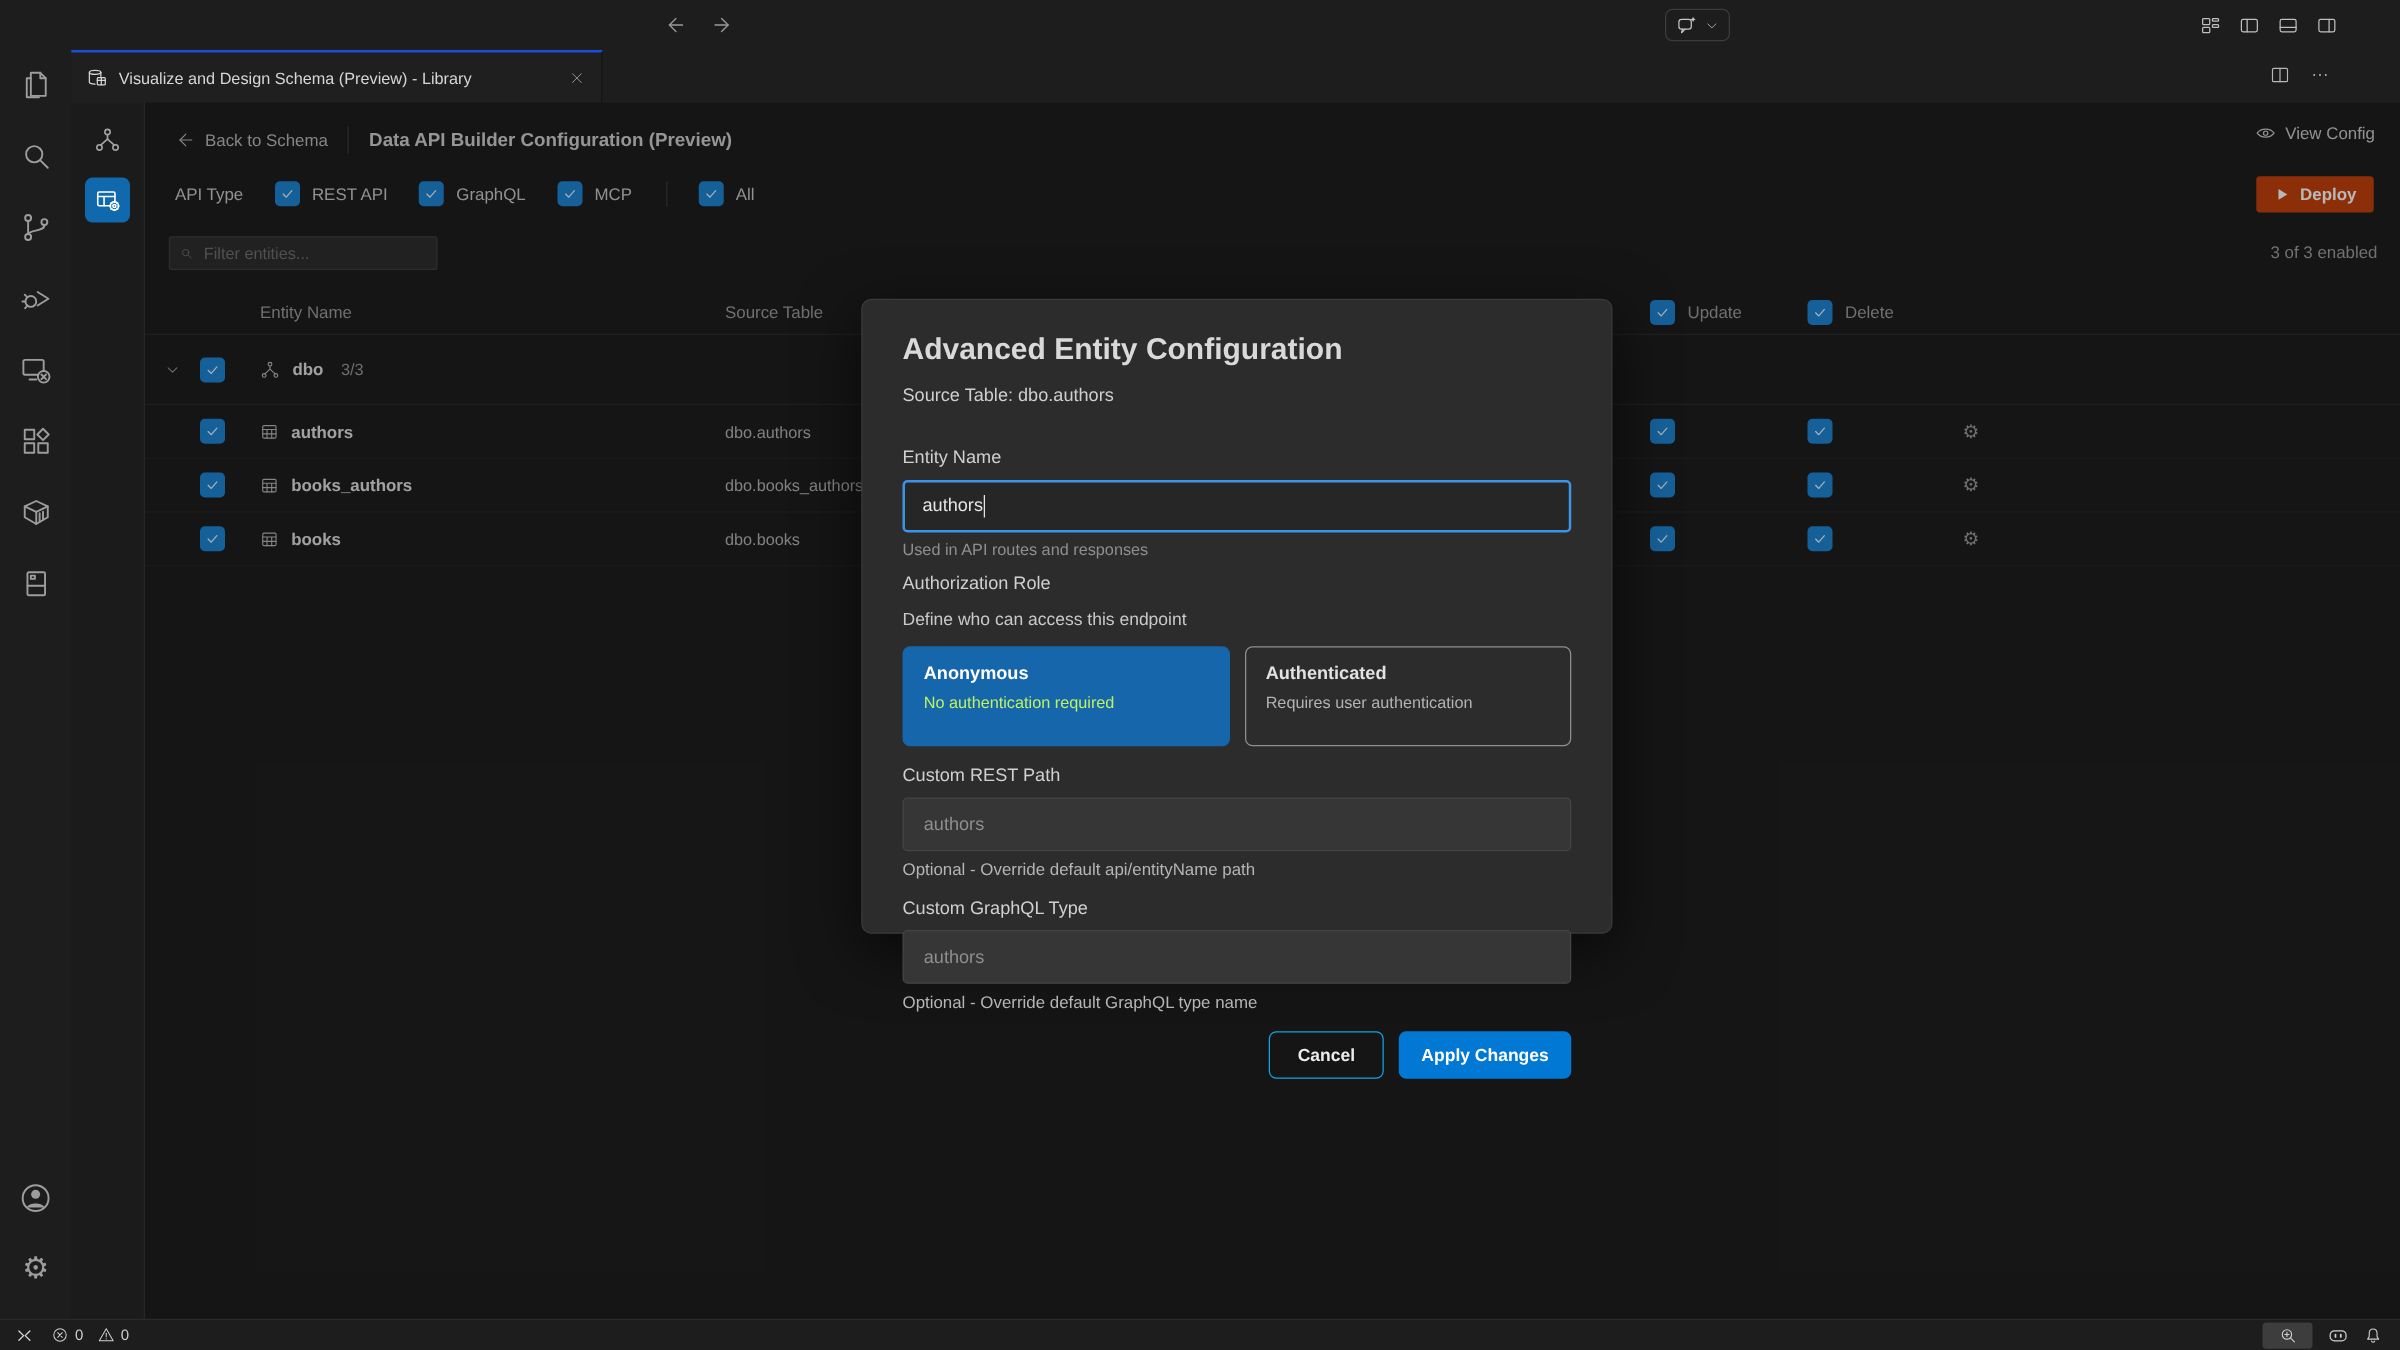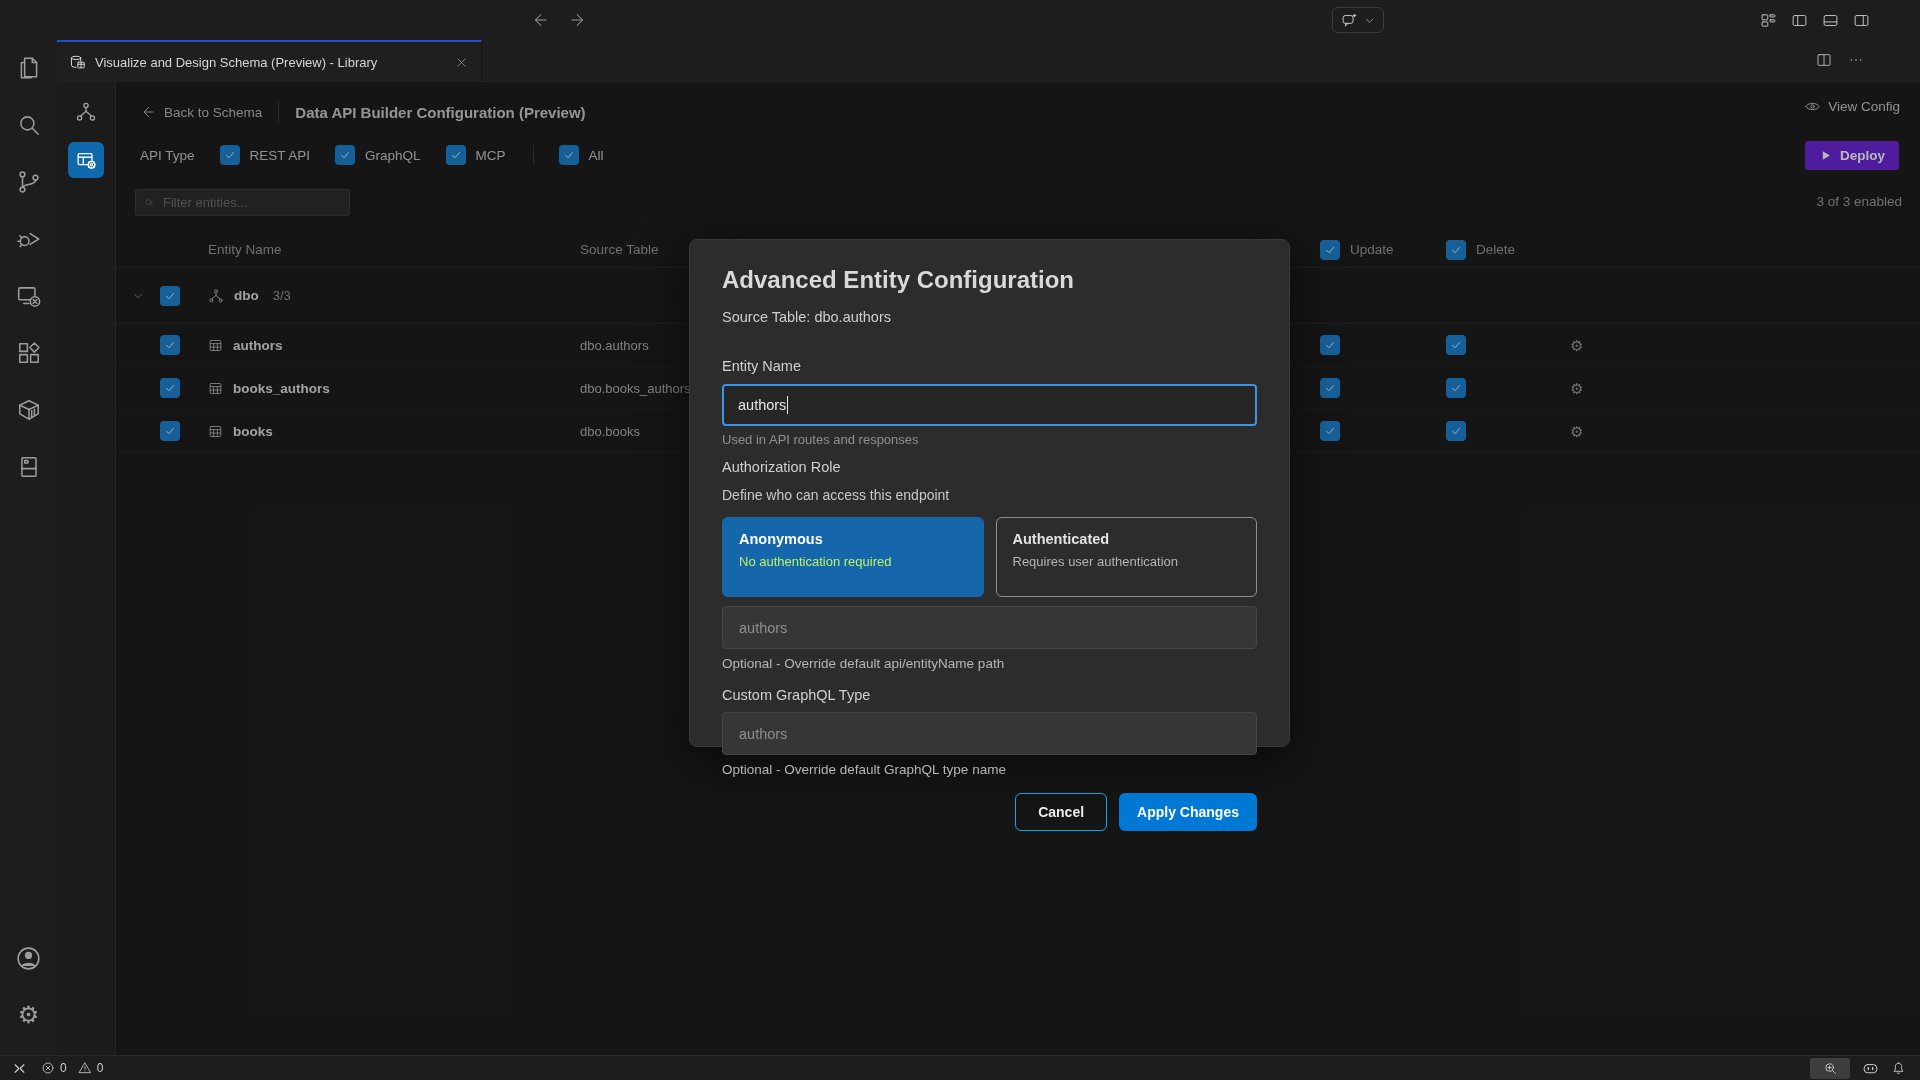--- a/index.html
+++ b/index.html
@@ -49,21 +49,21 @@
   
   .webview { position:relative; flex:1; background:#1e1e1e; overflow:hidden; }
   .dim-overlay { position:absolute; inset:0; background:rgba(0,0,0,0.28); z-index:5; }
 
   .view-header { position:absolute; top:12px; left:0; right:0; height:36px; display:flex; align-items:center; z-index:1; }
   .back-link { margin-left:24px; display:flex; align-items:center; gap:8px; color:#b9b9b9; font-size:13.5px; }
   .vh-sep { width:1px; height:22px; background:#3a3a3a; margin:0 16px; }
   .view-title { font-size:15px; font-weight:bold; color:#cfcfcf; }
   .vh-right { margin-left:auto; margin-right:20px; display:flex; align-items:center; gap:26px;flex-direction:column; }
   .hbtn { display:flex; align-items:center; gap:7px; color:#c9c9c9; font-size:13.5px; }
-  .deploy-btn { background:#6d28d9; color:#ffffff; border-radius:3px; padding:7px 14px; display:flex; align-items:center; gap:8px; font-size:13.5px; font-weight:bold; }
+  .deploy-btn { background:#c2410c; color:#ffffff; border-radius:3px; padding:7px 14px; display:flex; align-items:center; gap:8px; font-size:13.5px; font-weight:bold; }
 
   .filter-row { position:absolute; top:57px; left:24px; height:32px; display:flex; align-items:center; gap:13px; z-index:1; color:#c9c9c9; font-size:13.5px; }
   .cb { width:20px; height:20px; border-radius:4px; background:#1f85d4; display:inline-flex; align-items:center; justify-content:center; flex:0 0 20px; }
   .cb svg { stroke:#eaf3fb; stroke-width:2; }
   .opt { display:flex; align-items:center; gap:10px; margin-left:12px; }
   .opt-sep { width:1px; height:20px; background:#3a3a3a; margin-left:14px; }
 
   .entity-filter { position:absolute; top:107px; left:19px; width:215px; height:27px;
     background:#2f2f2f; border:1px solid #3f3f3f; border-radius:2px; display:flex; align-items:center; gap:6px; padding:0 8px; z-index:1; color:#757575; }
   .entity-filter input { flex:1; background:transparent; border:none; outline:none; color:#bdbdbd; font-family:"Liberation Sans",sans-serif; font-size:13px; }
@@ -573,20 +573,21 @@
               <div class="role-card selected">
                 <div class="role-title">Anonymous</div>
                 <div class="role-sub">No authentication required</div>
               </div>
               <div class="role-card plain">
                 <div class="role-title">Authenticated</div>
                 <div class="role-sub">Requires user authentication</div>
               </div>
             </div>
 
+            <div class="m-section-label">Custom REST Path</div>
             <div class="m-input-plain">
               <input type="text" placeholder="authors" style="">
             </div>
             <div class="m-help spaced">Optional - Override default api/entityName path</div>
 
             <div class="m-section-label">Custom GraphQL Type</div>
             <div class="m-input-plain">
               <input type="text" placeholder="authors" style="">
             </div>
             <div class="m-help">Optional - Override default GraphQL type name</div>

